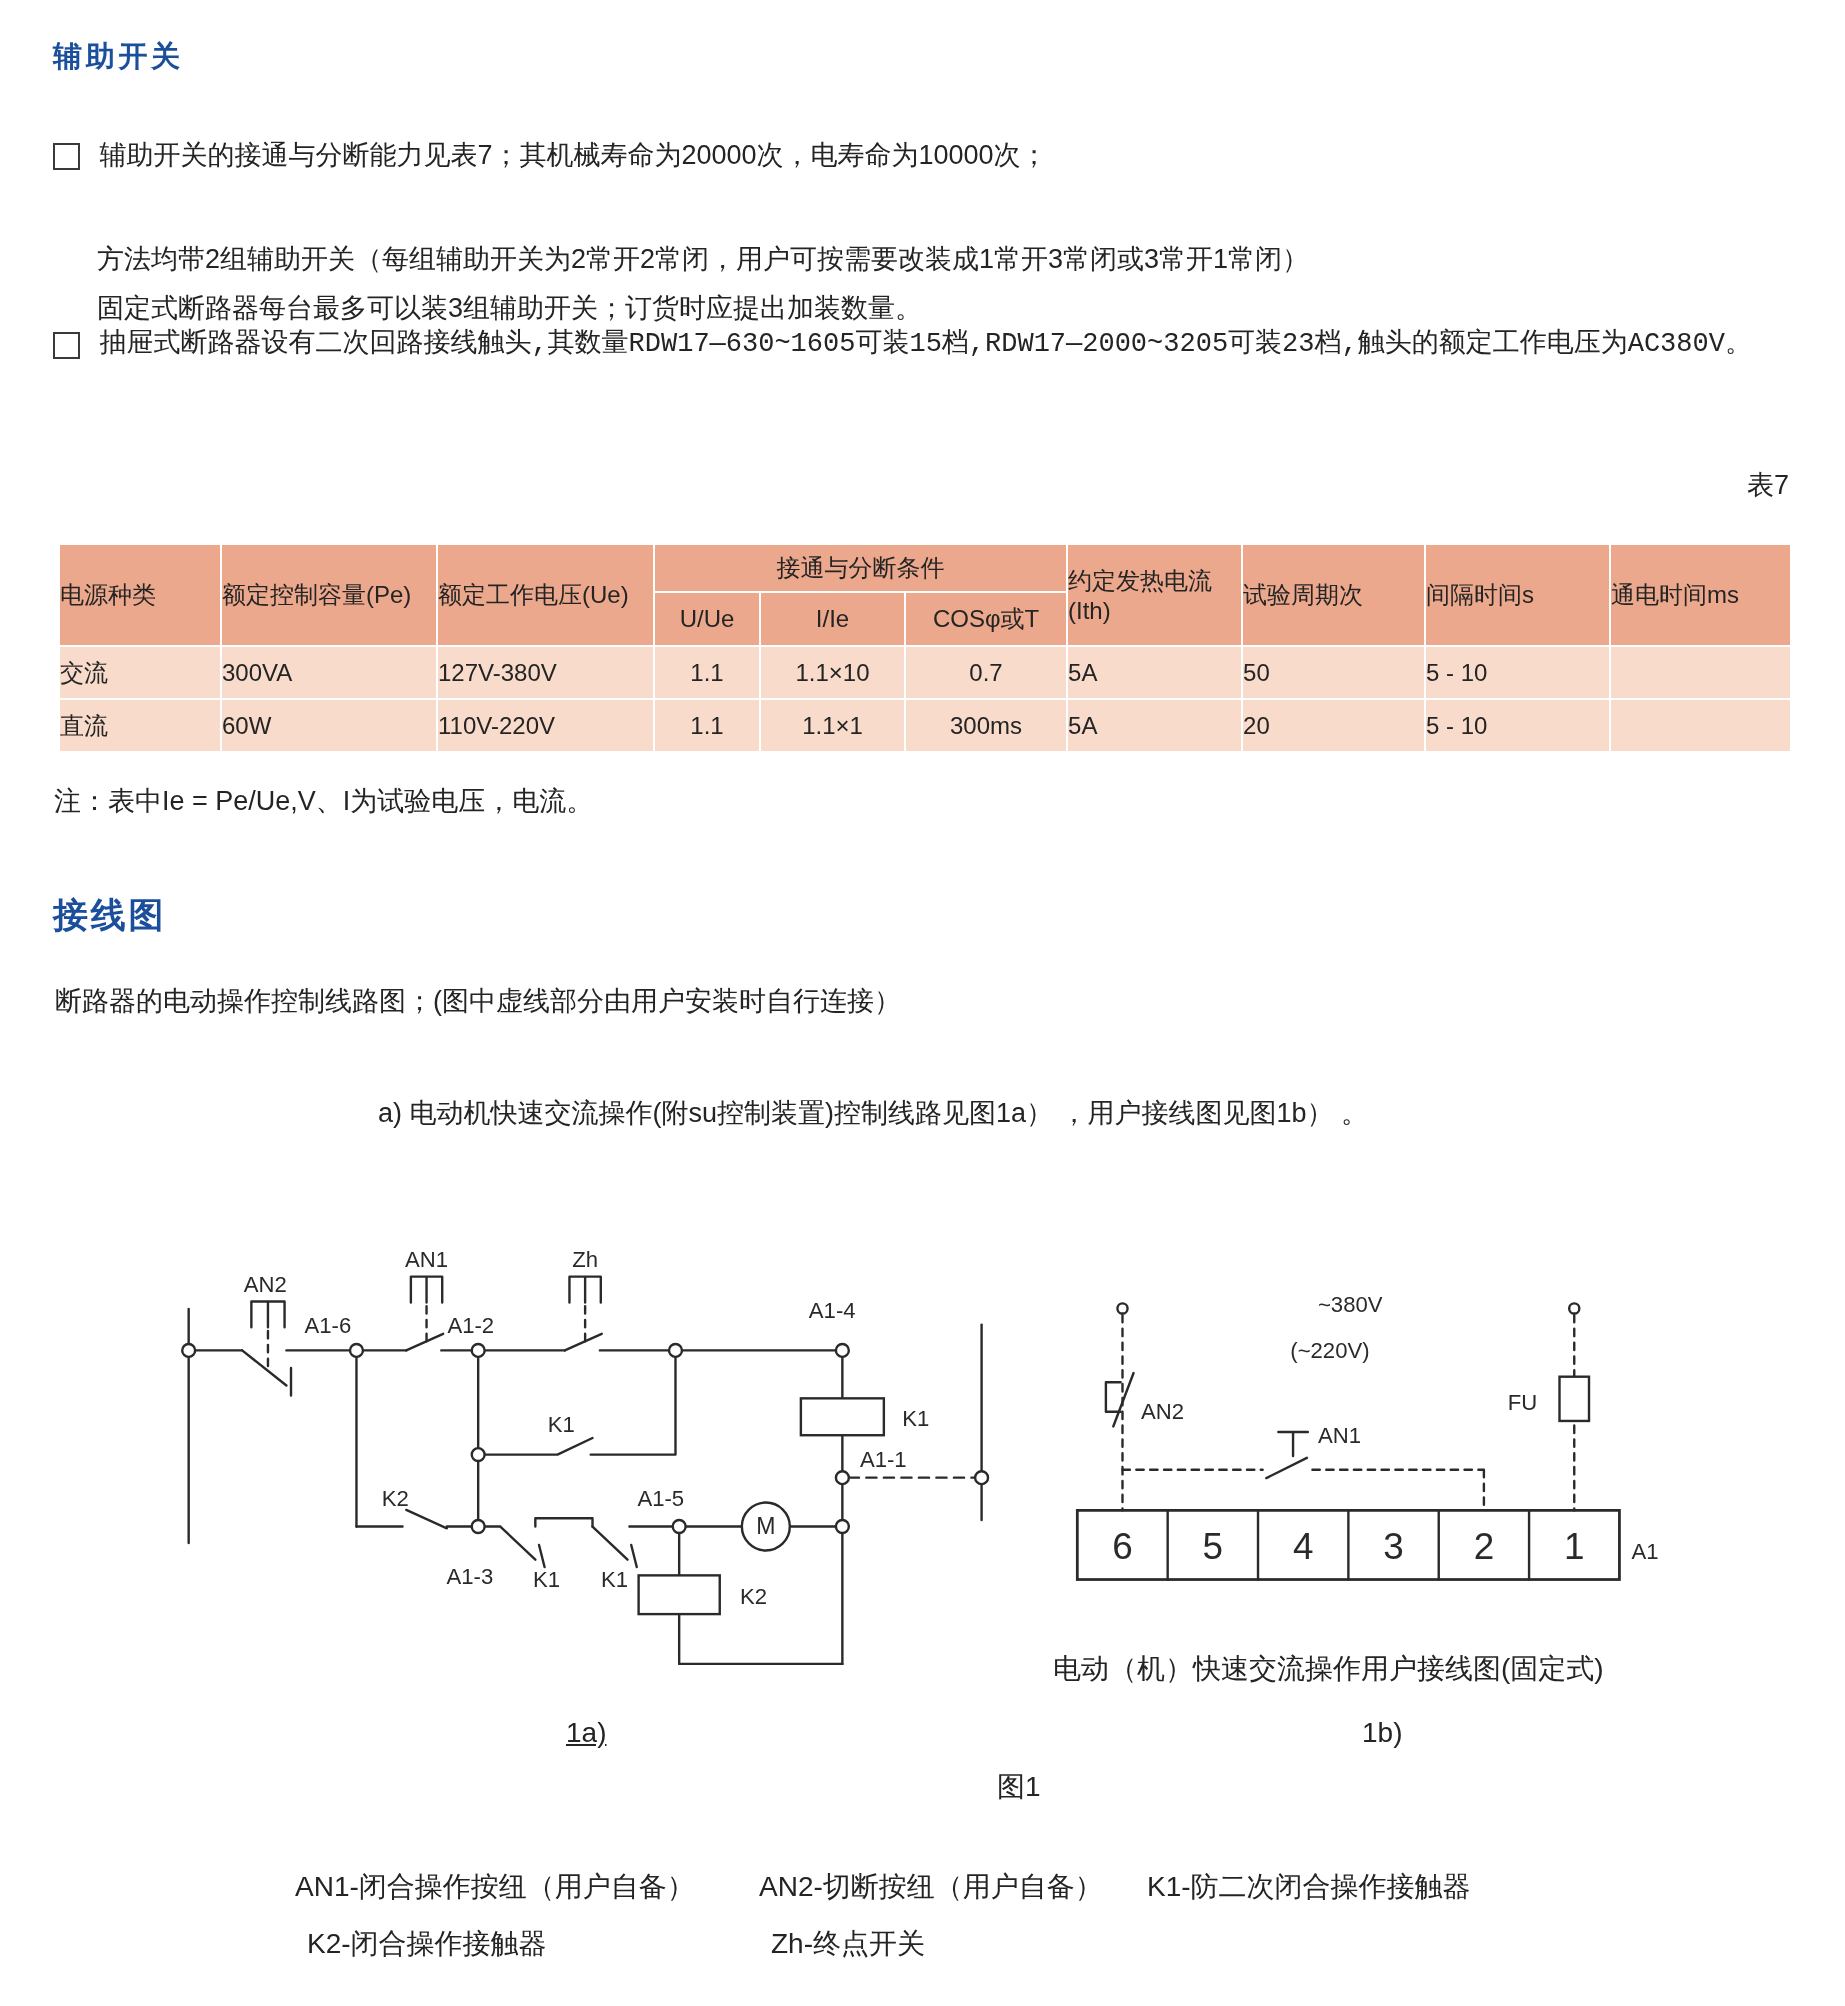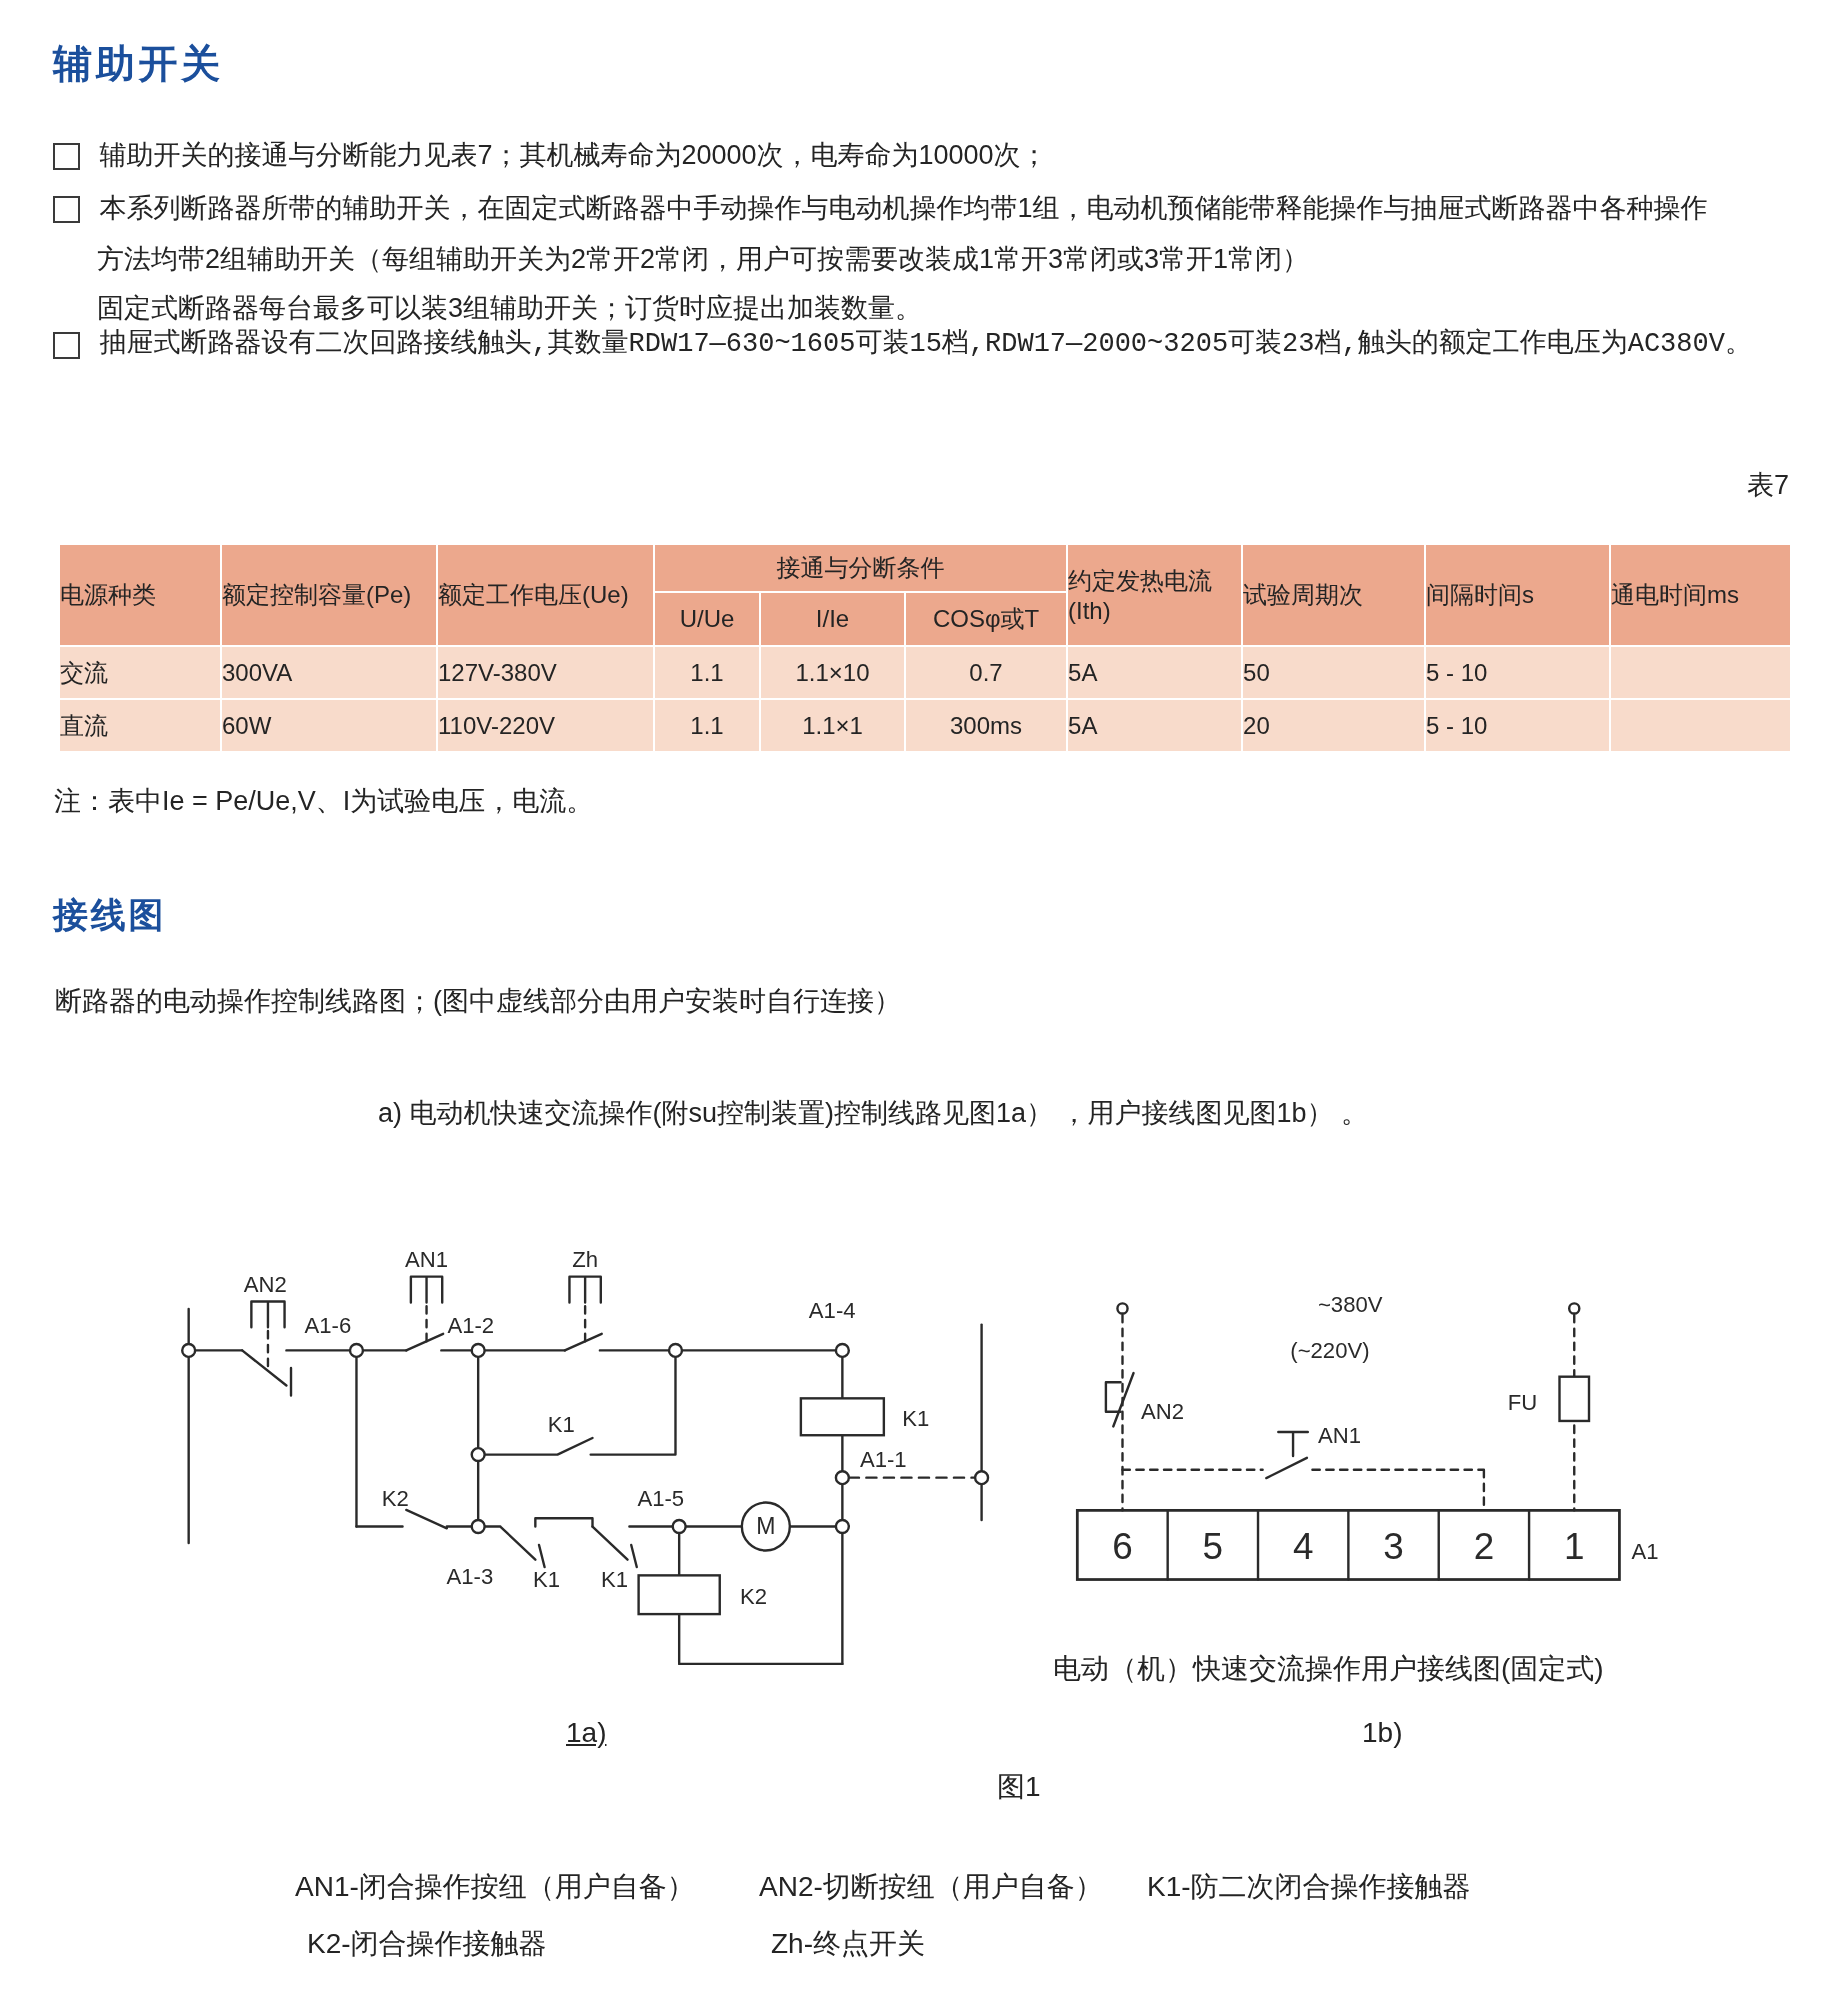--- a/index.html
+++ b/index.html
@@ -1,19 +1,19 @@
 <!DOCTYPE html>
 <html style="font-size:14.8px"><head>
 <meta charset="utf-8">
 <style>
   html,body{margin:0;padding:0;background:#fff;}
   .page{position:relative;width:1846px;height:2006px;background:#ffffff;overflow:hidden;
         font-family:"Liberation Sans","DejaVu Sans",sans-serif;color:#2b2b2b;}
   .abs{position:absolute;}
-  .h1{font-size:39px;font-weight:bold;color:#1b4f9c;letter-spacing:3.7px;}
+  .h1{font-size:29px;font-weight:bold;color:#1b4f9c;letter-spacing:3.7px;}
   .h2{font-size:35px;font-weight:bold;color:#1b4f9c;letter-spacing:2.8px;}
   .body-line{font-size:27px;line-height:31px;white-space:nowrap;color:#242424;}
   .bullet{display:flex;align-items:flex-start;}
   .box{width:23px;height:23px;border:2.3px solid #3a3a3a;margin-right:19.4px;margin-top:2.8px;flex:0 0 auto;}
   .indent{padding-left:44px;}
   .tbl-label{font-size:27px;color:#242424;}
   table.spec{border-collapse:collapse;table-layout:fixed;width:1730px;}
   table.spec td,table.spec th{border:2.8px solid #ffffff;font-size:24px;font-weight:normal;
         color:#242424;padding:0;vertical-align:middle;}
   .hd{background:#eca88d;}
@@ -33,24 +33,20 @@
 <body>
 
 <div class="page">
 
   <div class="abs h1" style="left:53px;top:37px;">辅助开关</div>
 
   <div class="abs bullet" style="left:53px;top:140px;">
     <span class="box"></span>
     <span class="body-line">辅助开关的接通与分断能力见表7；其机械寿命为20000次，电寿命为10000次；</span>
   </div>
-  <div class="abs bullet" style="left:53px;top:193px;">
-    <span class="box"></span>
-    <span class="body-line">本系列断路器所带的辅助开关，在固定式断路器中手动操作与电动机操作均带1组，电动机预储能带释能操作与抽屉式断路器中各种操作</span>
-  </div>
   <div class="abs bullet indent" style="left:53px;top:244px;">
     <span class="body-line">方法均带2组辅助开关（每组辅助开关为2常开2常闭，用户可按需要改装成1常开3常闭或3常开1常闭）</span>
   </div>
   <div class="abs bullet indent" style="left:53px;top:293px;">
     <span class="body-line">固定式断路器每台最多可以装3组辅助开关；订货时应提出加装数量。</span>
   </div>
   <div class="abs bullet" style="left:53px;top:329px;font-family:Liberation Mono, monospace;">
     <span class="box"></span>
     <span class="body-line">抽屉式断路器设有二次回路接线触头,其数量RDW17—630~1605可装15档,RDW17—2000~3205可装23档,触头的额定工作电压为AC380V。</span>
   </div>

